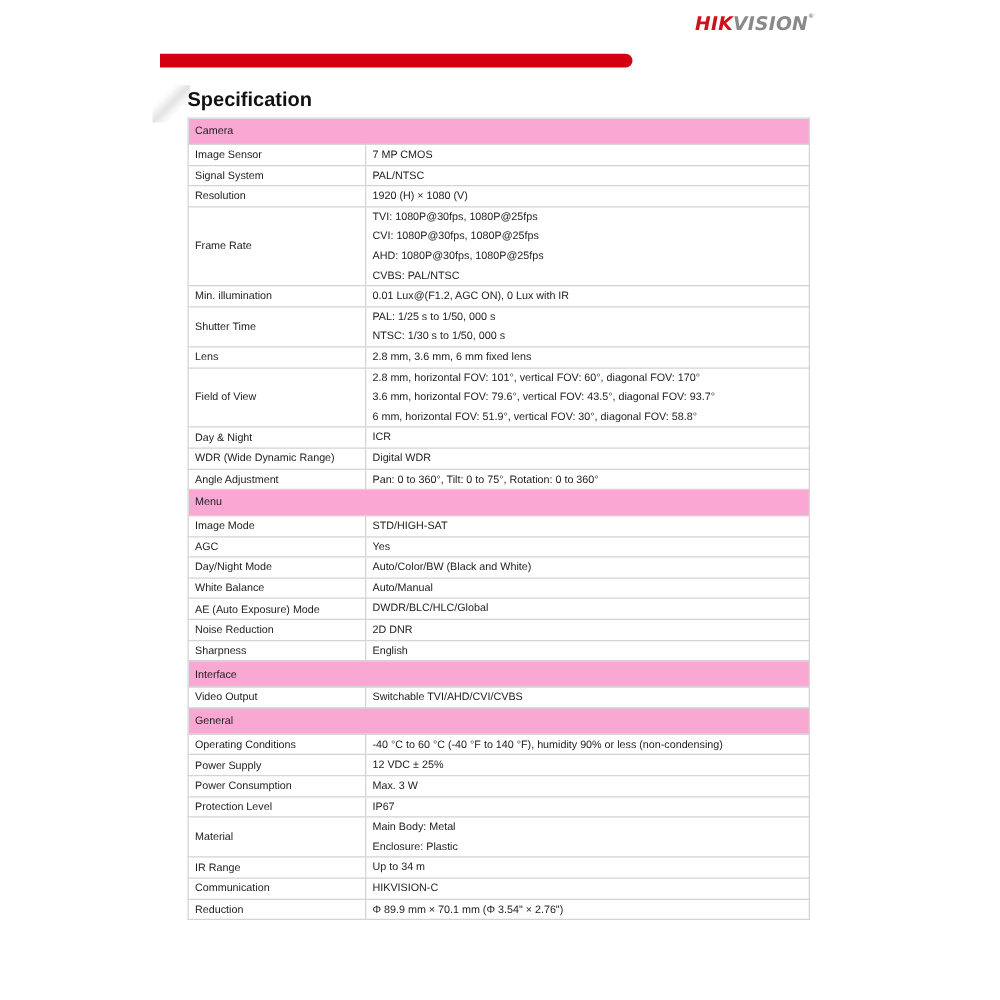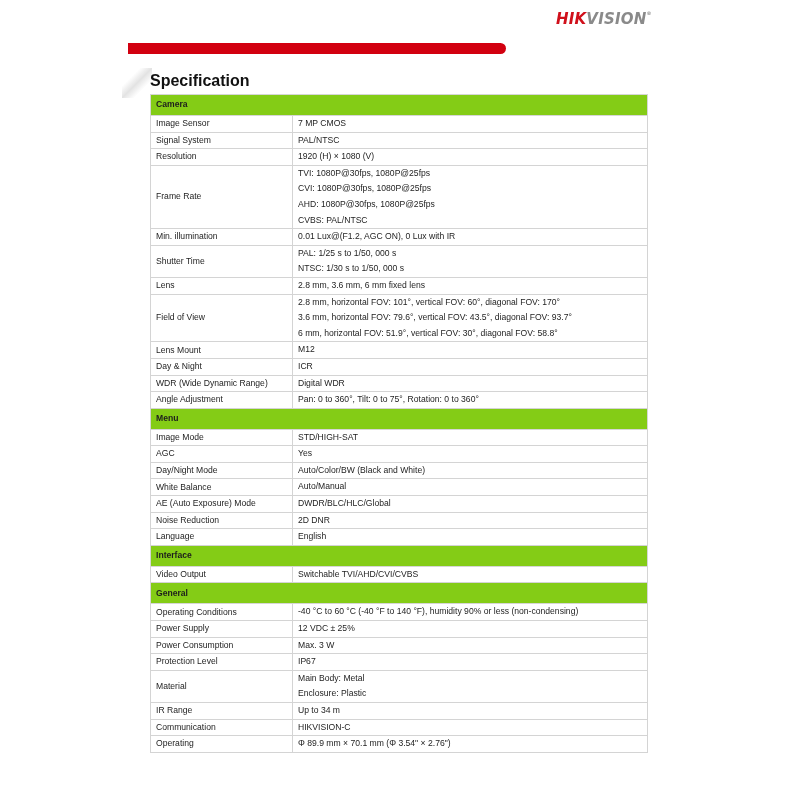--- a/index.html
+++ b/index.html
@@ -29,21 +29,21 @@
   }
   table.spec {
     position: absolute; left: 150px; top: 94px; width: 498px;
     border-collapse: collapse; font-size: 8.6px; color: #1d1d1d;
   }
   table.spec td {
     border: 1px solid #d4d4d4; padding: 0 5px; vertical-align: middle; line-height: 15.2px;
   }
   table.spec td.k { width: 131px; }
   tr.section td {
-    background: #84cc16; font-weight: bold; height: 20px; border-color: #d6d6d6;
+    background: #f9a8d4; font-weight: normal; height: 20px; border-color: #d6d6d6;
   }
   tr.row td { height: 15px; }
   .line { display: block; line-height: 15.6px; }
 </style>
 </head>
 <body>
 
 <div class="logo">
   <span class="hik">HIK</span><span class="vision">VISION</span><span class="reg">®</span>
 </div>
@@ -104,26 +104,20 @@
       </tr>
       <tr class="row">
         <td class="k">Field of View</td>
         <td class="v">
           <span class="line">2.8 mm, horizontal FOV: 101°, vertical FOV: 60°, diagonal FOV: 170°</span>
           <span class="line">3.6 mm, horizontal FOV: 79.6°, vertical FOV: 43.5°, diagonal FOV: 93.7°</span>
           <span class="line">6 mm, horizontal FOV: 51.9°, vertical FOV: 30°, diagonal FOV: 58.8°</span>
         </td>
       </tr>
       <tr class="row">
-        <td class="k">Lens Mount</td>
-        <td class="v">
-          <span class="line">M12</span>
-        </td>
-      </tr>
-      <tr class="row">
         <td class="k">Day &amp; Night</td>
         <td class="v">
           <span class="line">ICR</span>
         </td>
       </tr>
       <tr class="row">
         <td class="k">WDR (Wide Dynamic Range)</td>
         <td class="v">
           <span class="line">Digital WDR</span>
         </td>
@@ -167,21 +161,21 @@
           <span class="line">DWDR/BLC/HLC/Global</span>
         </td>
       </tr>
       <tr class="row">
         <td class="k">Noise Reduction</td>
         <td class="v">
           <span class="line">2D DNR</span>
         </td>
       </tr>
       <tr class="row">
-        <td class="k">Language</td>
+        <td class="k">Sharpness</td>
         <td class="v">
           <span class="line">English</span>
         </td>
       </tr>
       <tr class="section">
         <td colspan="2">Interface</td>
       </tr>
       <tr class="row">
         <td class="k">Video Output</td>
         <td class="v">
@@ -228,19 +222,19 @@
           <span class="line">Up to 34 m</span>
         </td>
       </tr>
       <tr class="row">
         <td class="k">Communication</td>
         <td class="v">
           <span class="line">HIKVISION-C</span>
         </td>
       </tr>
       <tr class="row">
-        <td class="k">Operating</td>
+        <td class="k">Reduction</td>
         <td class="v">
           <span class="line">Φ 89.9 mm × 70.1 mm (Φ 3.54" × 2.76")</span>
         </td>
       </tr>
     </tbody>
 </table>
 
 </body></html>

